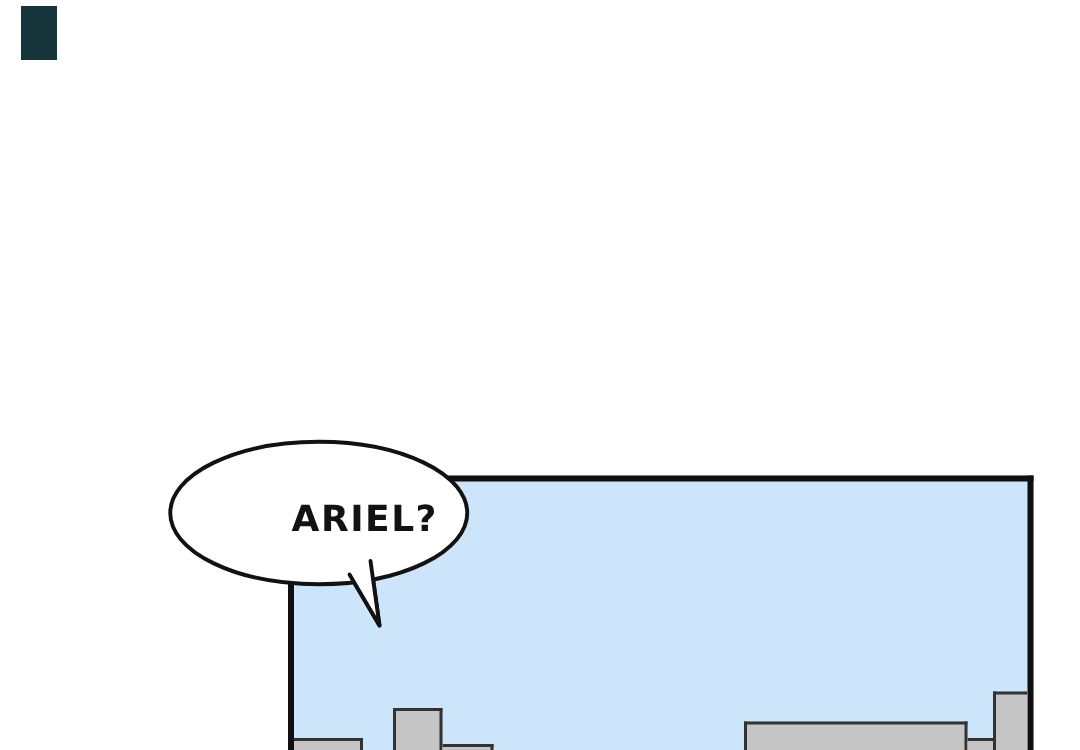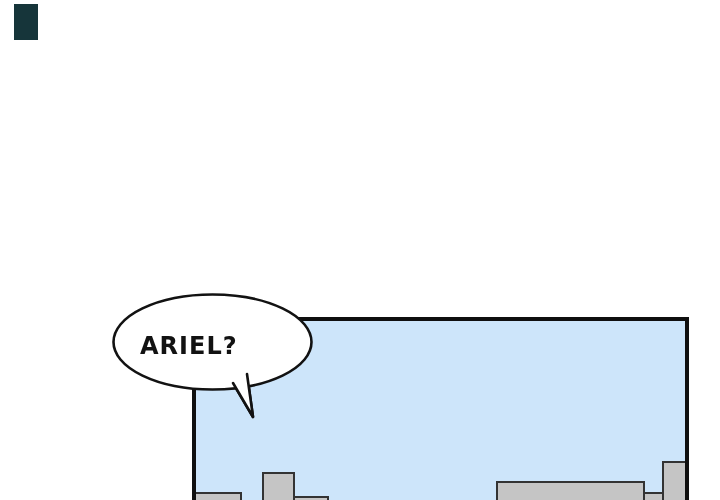--- a/index.html
+++ b/index.html
@@ -62,21 +62,21 @@
   .bubble-tail{
     fill:var(--bubble-fill);
     stroke:var(--bubble-stroke);
     stroke-width:2.6;
     stroke-linejoin:round;
     stroke-linecap:round;
   }
   .bubble-text{
     position:absolute;
     left:140px;top:332px;width:152px;
-    text-align:left;
+    text-align:right;
     font-size:24px;
     font-weight:bold;
     letter-spacing:1px;
     line-height:28px;
     color:var(--text);
     user-select:none;
   }
 </style>
 </head>
 <body>

